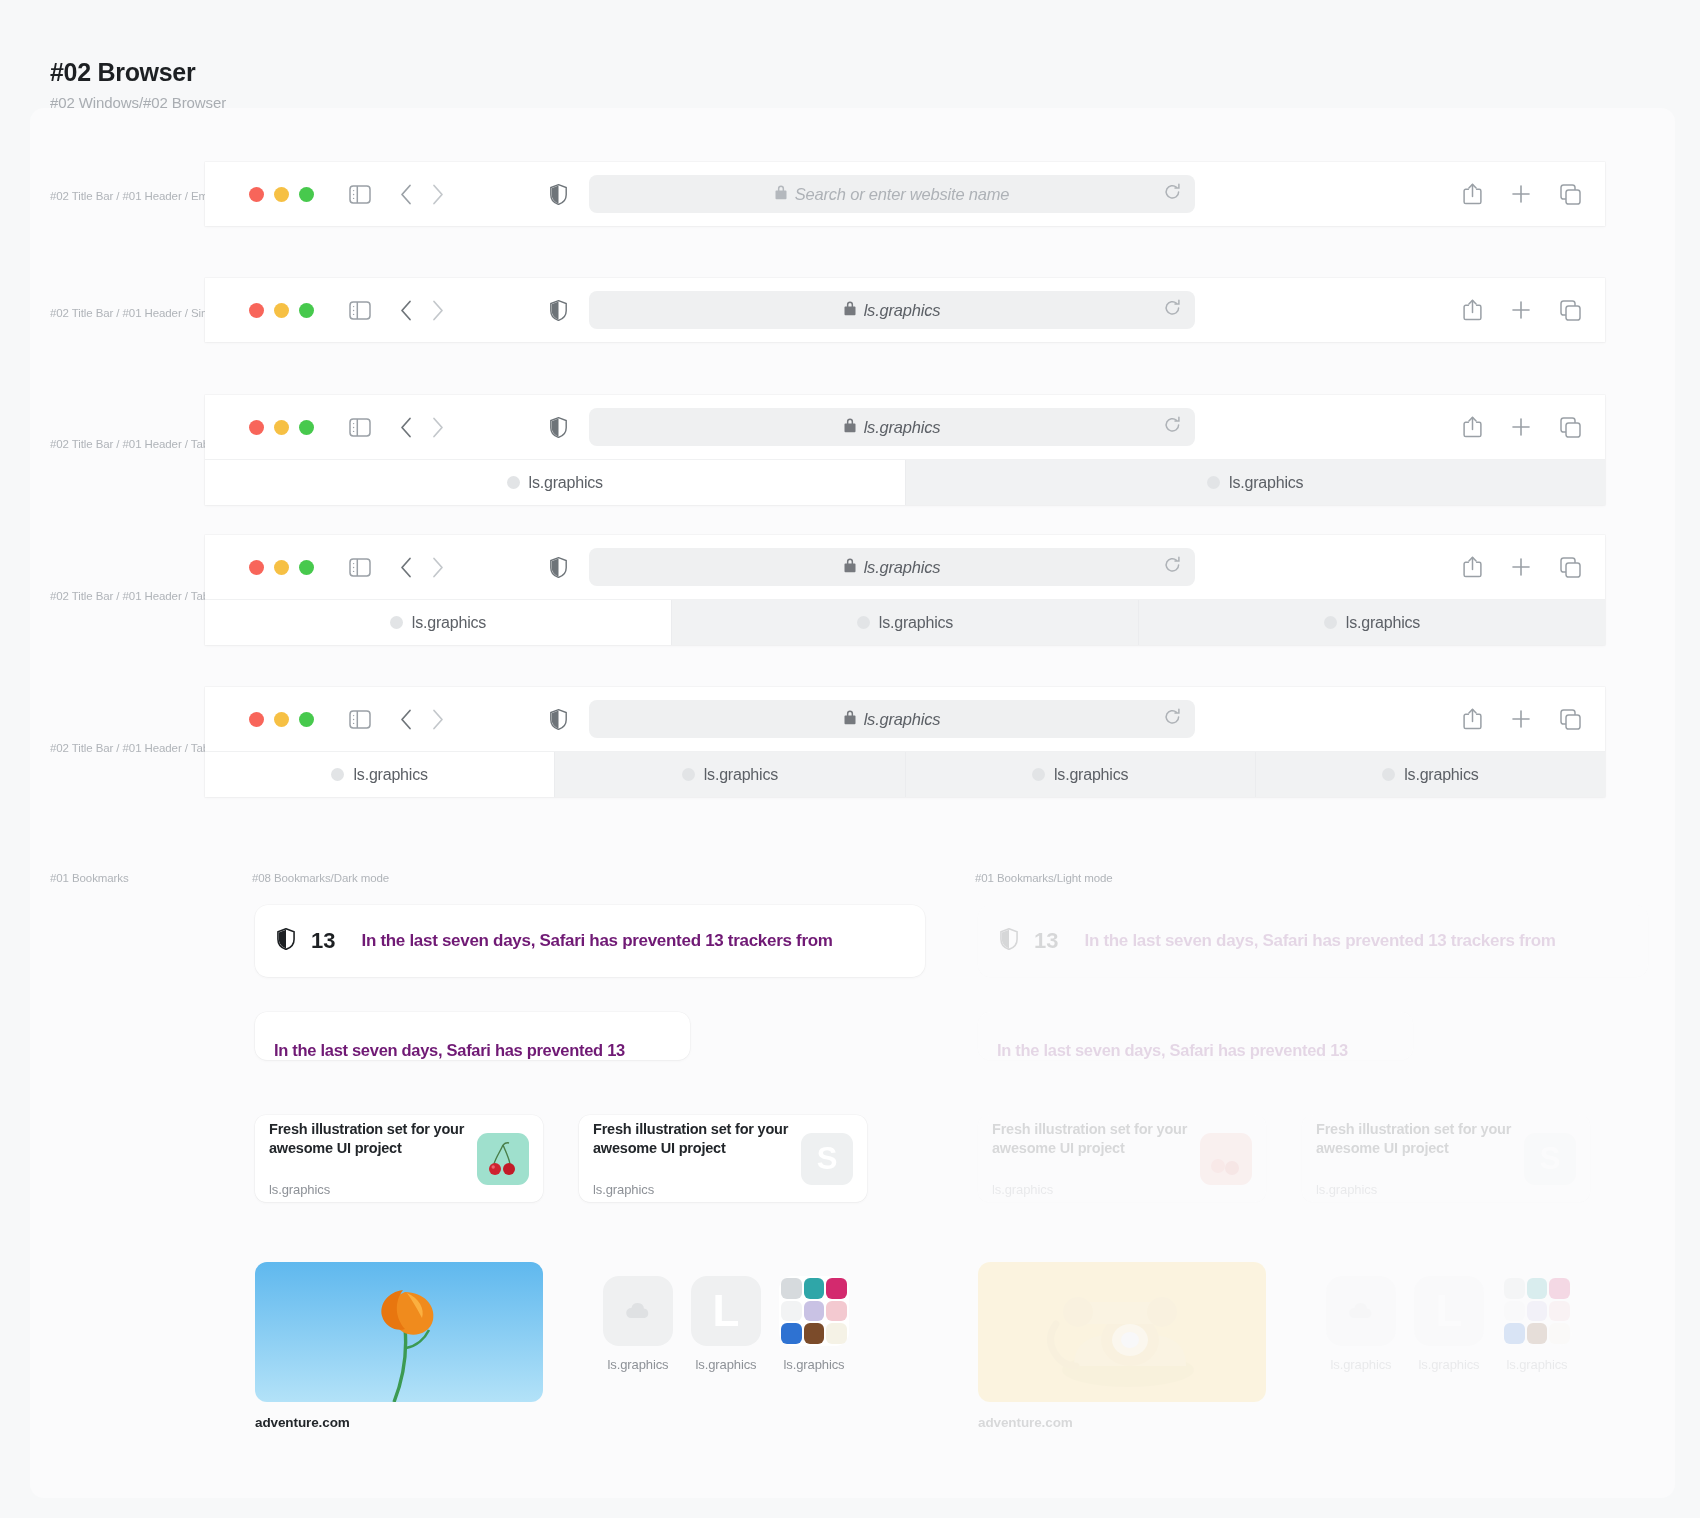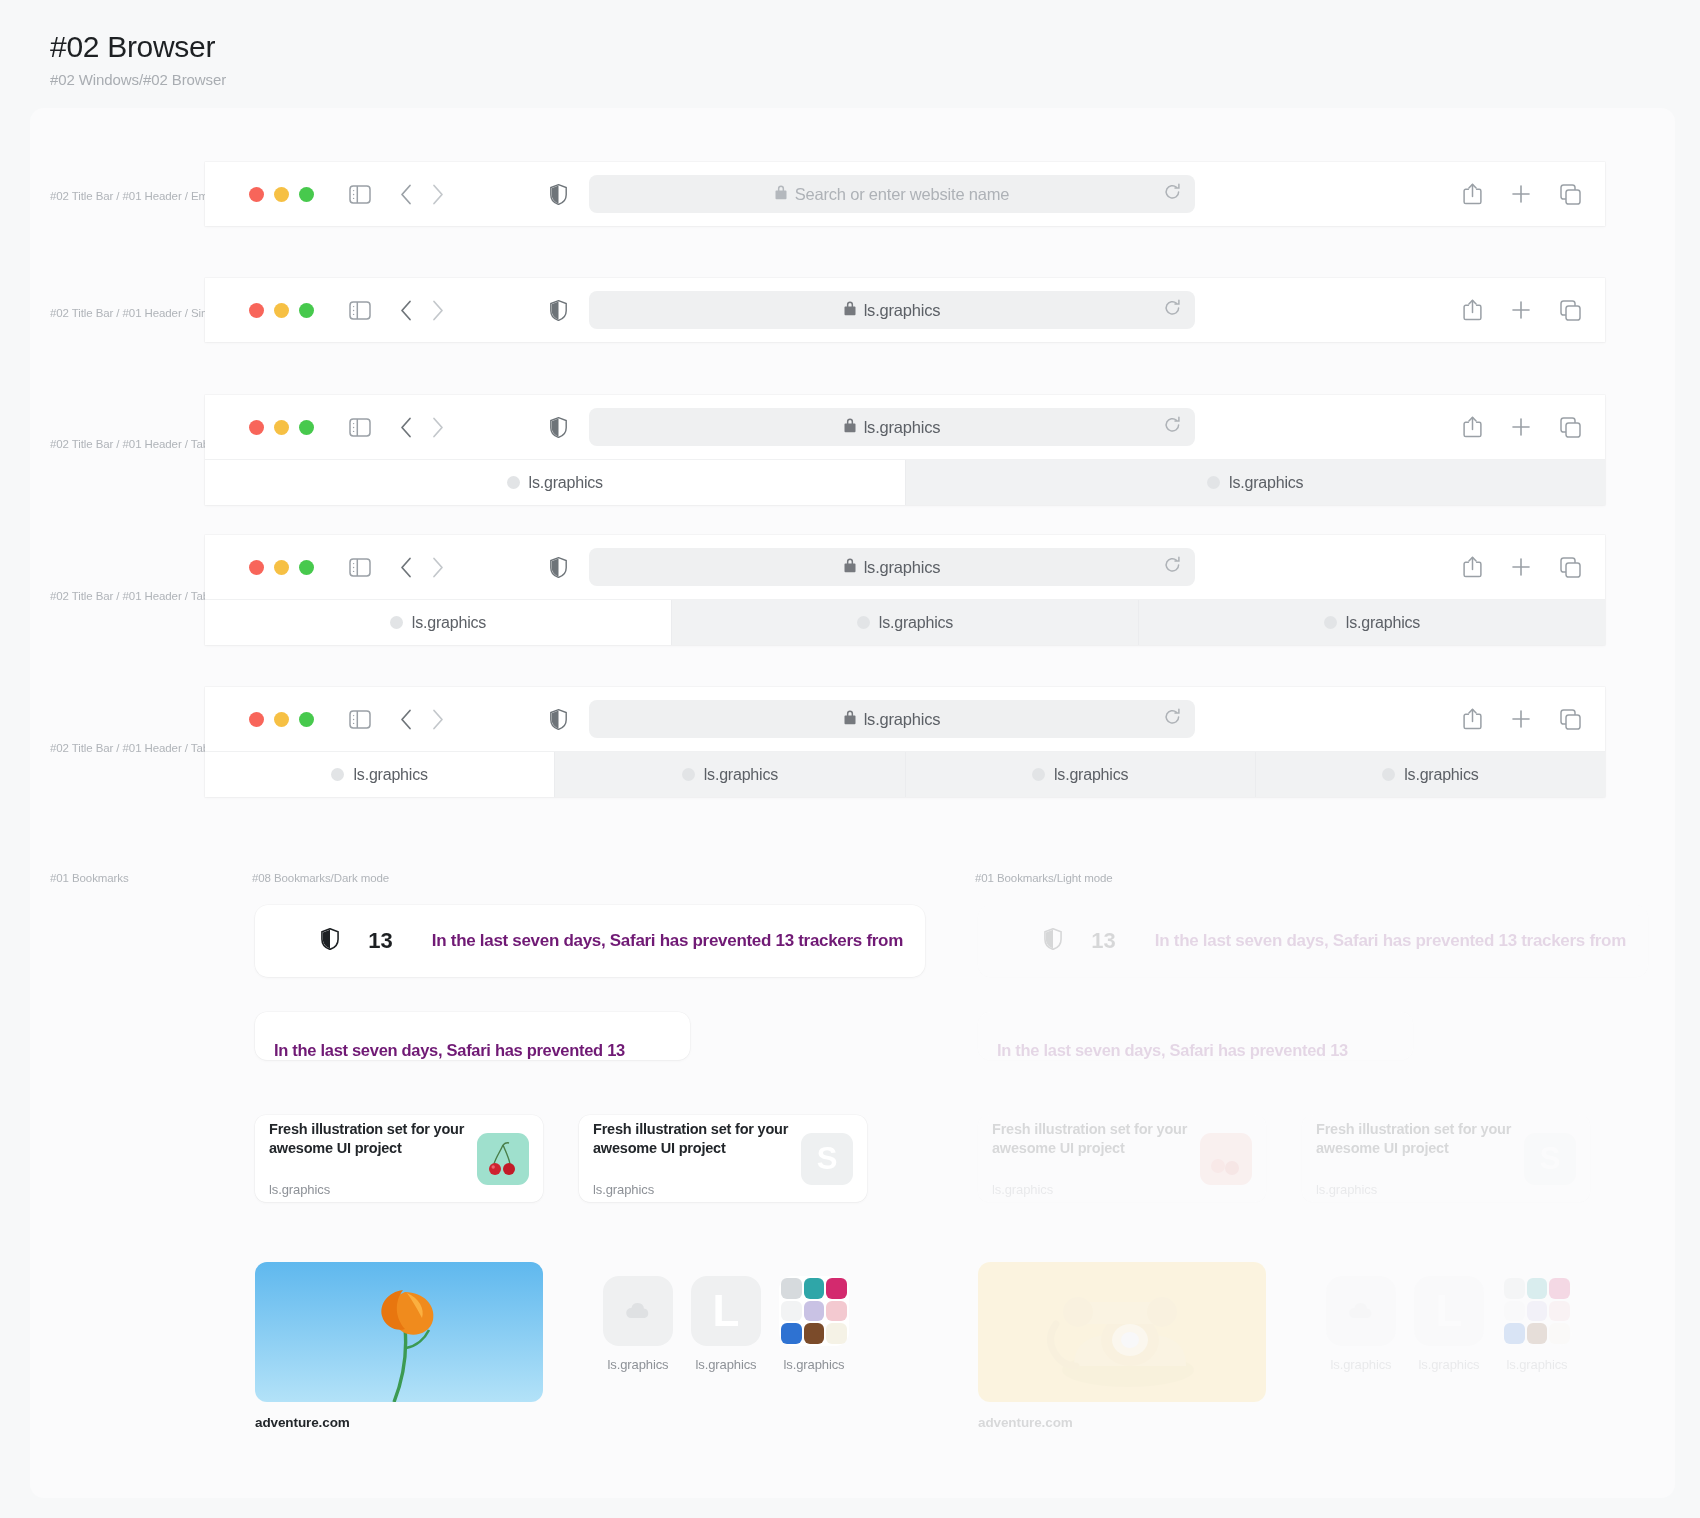--- a/index.html
+++ b/index.html
@@ -6,21 +6,21 @@
   html, body {
     width: 1700px; height: 1518px;
     background: #f7f8f9;
     font-family: "Liberation Sans", sans-serif;
     overflow: hidden;
   }
   .page { position: relative; width: 1700px; height: 1518px; }
 
   
   .page-header { position: absolute; left: 50px; top: 30px; }
-  .page-title { font-size: 30px; font-weight: normal; color: #1d2023; letter-spacing: -0.3px; }
+  .page-title { font-size: 25px; font-weight: bold; color: #1d2023; letter-spacing: -0.3px; margin-top: 28px; }
   .page-breadcrumb { font-size: 15px; color: #a9adb2; margin-top: 7px; letter-spacing: -0.1px; }
 
   
   .canvas {
     position: absolute; left: 30px; top: 108px;
     width: 1645px; height: 1390px;
     background: #fbfbfc;
     border-radius: 14px;
   }
 
@@ -57,21 +57,21 @@
   .shield-btn { margin-left: 106px; }
 
   .addressbar {
     margin-left: 22px;
     width: 606px; height: 38px;
     background: #eff0f1; border-radius: 8px;
     display: flex; align-items: center; justify-content: center;
     position: relative;
   }
   .addr-inner { display: flex; align-items: center; gap: 8px; }
-  .addr-text { font-size: 16.5px; color: #5c6066; letter-spacing: -0.2px; }
+  .addr-text { font-size: 16.5px; color: #5c6066; letter-spacing: -0.2px; font-style: italic; }
   .addr-text.placeholder { color: #aeb2b7; }
   .reload { position: absolute; right: 14px; top: 50%; transform: translateY(-50%); color: #aeb2b7; }
 
   .right-icons { position: absolute; right: 24px; display: flex; align-items: center; gap: 29px; }
 
   
   .tabstrip { display: flex; height: 46px; border-top: 1px solid #f0f1f2; }
   .tab {
     flex: 1; display: flex; align-items: center; justify-content: center;
     gap: 9px; font-size: 16px; color: #5c6066; letter-spacing: -0.2px;
@@ -86,21 +86,21 @@
   
   .bm-col { position: absolute; }
   .bm-col.light-mode { opacity: 0.16; }
 
   .card {
     background: #ffffff; border-radius: 13px;
     box-shadow: 0 0 0 0.6px rgba(0,0,0,0.04), 0 1px 3px rgba(0,0,0,0.04);
   }
   .tracker-wide {
     width: 670px; height: 72px; display: flex; align-items: center;
-    padding: 0 22px; gap: 29px; justify-content: flex-end;
+    padding: 0 22px; gap: 16px;
   }
   .tracker-count { font-size: 22px; font-weight: bold; color: #1d2023; }
   .tracker-text { font-size: 17px; font-weight: bold; color: #701a75; letter-spacing: -0.3px; }
 
   .tracker-pill {
     width: 435px; height: 48px; border-radius: 12px;
     display: flex; align-items: flex-end; padding: 0 19px;
   }
   .tracker-pill .tracker-text { font-size: 16.5px; }
 

